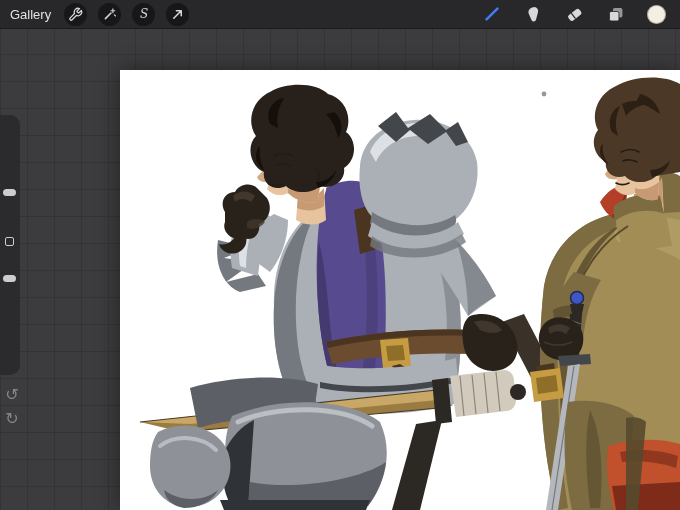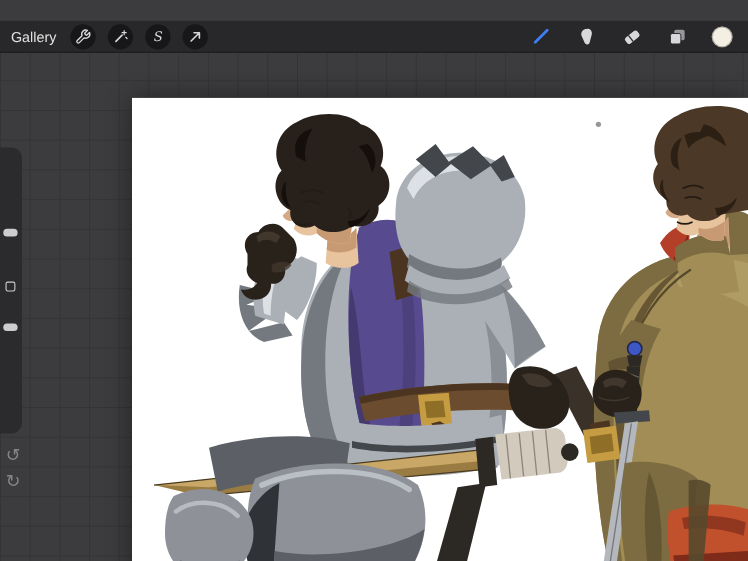--- a/index.html
+++ b/index.html
@@ -2,21 +2,21 @@
 <html style="--accent: #3f7df2; --toolbar_bg: #28282a; --toolbar_border: #1c1c1e; --workspace_bg: #3c3c3e; --grid_line: #343436; --panel_bg: #2b2b2d; --circle_btn_bg: #17171a; --icon: #d8d8da; --icon_dim: #85858a; --swatch: #f3efe2; --canvas_bg: #ffffff; --text: #e2e2e2;"><head>
 <meta charset="utf-8">
 <style>
   html,body{margin:0;padding:0;}
   body{width:680px;height:510px;overflow:hidden;position:relative;
        font-family:"Liberation Sans",sans-serif;background:var(--workspace_bg,#3c3c3e);}
   .workspace{position:absolute;inset:0;
     background-color:var(--workspace_bg,#3c3c3e);
     background-image:linear-gradient(var(--grid_line,#343436) 1px,transparent 1px),
                      linear-gradient(90deg,var(--grid_line,#343436) 1px,transparent 1px);
-    background-size:27px 27px;margin-top:19px;}
+    background-size:27px 27px;}
   
   .toolbar{position:absolute;top:0;left:0;right:0;height:28px;background:var(--toolbar_bg,#28282a);
     border-bottom:1px solid var(--toolbar_border,#1c1c1e);display:flex;align-items:center;
     justify-content:space-between;z-index:30;}
   .tb-left{display:flex;align-items:center;gap:11px;padding-left:10px;}
   .gallery{color:var(--text,#e2e2e2);font-size:13px;cursor:default;margin-right:2px;}
   .circle-btn{width:23px;height:23px;border-radius:50%;background:var(--circle_btn_bg,#17171a);
     border:none;display:flex;align-items:center;justify-content:center;padding:0;cursor:pointer;}
   .tb-right{display:flex;align-items:center;gap:19px;padding-right:13px;}
   .tool-btn{background:none;border:none;padding:0;width:22px;height:22px;display:flex;

